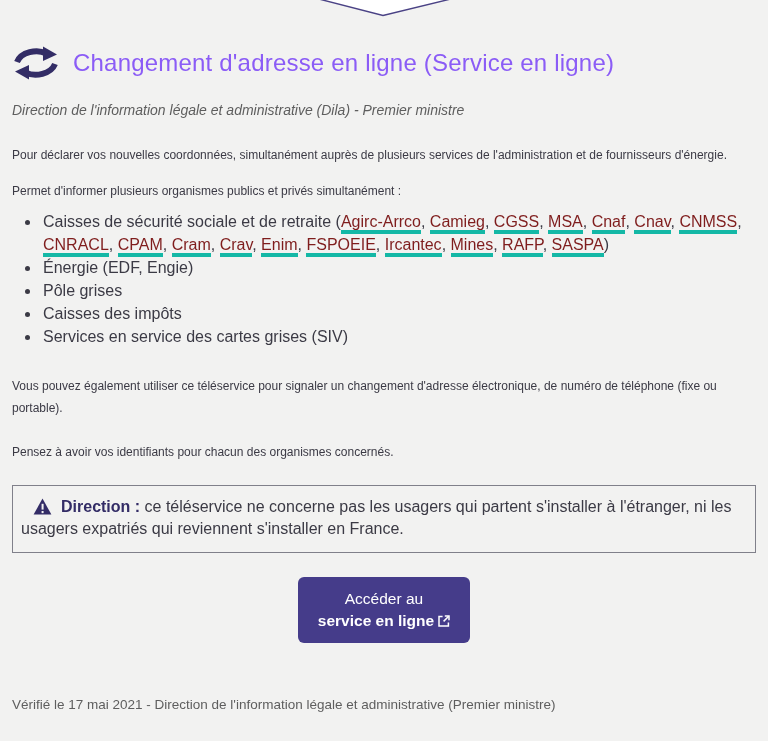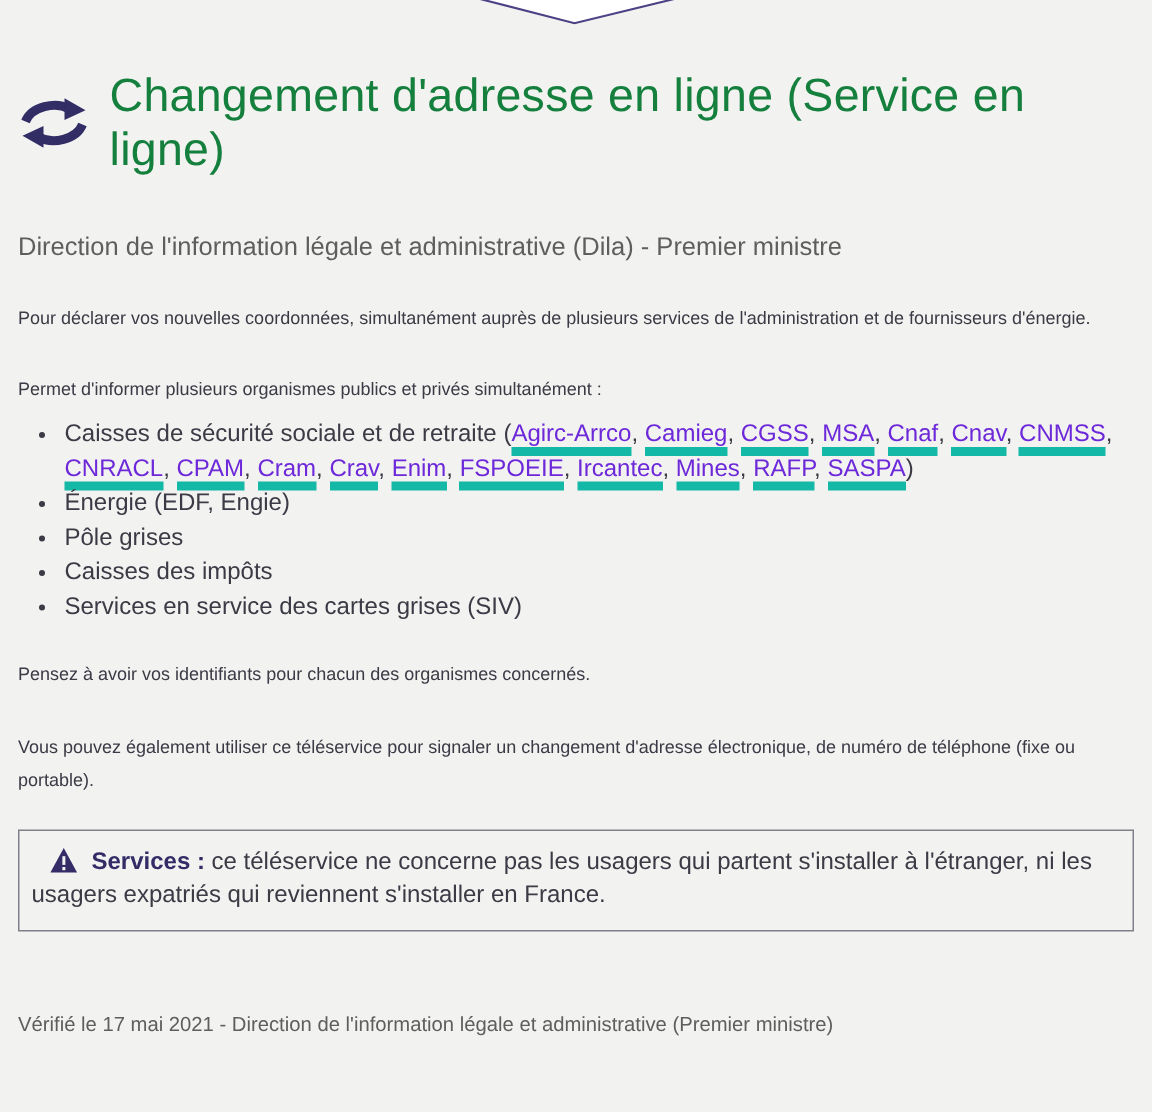--- a/index.html
+++ b/index.html
@@ -15,50 +15,51 @@
   .top-decoration { display: block; width: 768px; height: 18px; }
 
   .container { padding: 0 12px; }
 
   
   .page-header { display: flex; align-items: center; margin: 28px 0 0 2px; }
   .title-icon { width: 44px; height: 34px; flex: 0 0 auto; margin-right: 15px; }
   .title-icon svg { display: block; width: 44px; height: 34px; }
   h1.page-title {
     margin: 0;
-    font-size: 31px;
+    font-size: 24px;
     font-weight: 400;
     letter-spacing: 0.2px;
-    color: #15803d;
+    color: #8b5cf6;
   }
   .subtitle {
-    margin: 37px 0 0 0;
-    font-size: 17px;
+    margin: 22px 0 0 0;
+    font-size: 14px;
     color: #5e5e5e;
+    font-style: italic;
   }
 
   
   p.body-text {
     margin: 26px 0 0 0;
     font-size: 12px;
     line-height: 22px;
   }
-  p.tight { margin-top: 25px; }
+  p.tight { margin-top: 14px; }
 
   ul.organisms-list {
     margin: 8px 0 0 0;
     padding: 0 0 0 29px;
     font-size: 16px;
     line-height: 23px;
   }
   ul.organisms-list li { padding-left: 2px; }
 
   .def-link {
-    color: #6d28d9;
-    border-bottom: 6px solid #14b8a6;
+    color: #7f1d1d;
+    border-bottom: 4px solid #14b8a6;
     cursor: pointer;
   }
 
   
   .warning-box {
     margin-top: 22px;
     border: 1px solid #80808a;
     background: #f2f2f1;
     padding: 10px 14px 12px 8px;
   }
@@ -124,28 +125,38 @@
   <p class="body-text tight">Permet d'informer plusieurs organismes publics et privés simultanément :</p>
 
   <ul class="organisms-list">
     <li><span>Caisses de sécurité sociale et de retraite (</span><span><span class="def-link">Agirc-Arrco</span>, <span class="def-link">Camieg</span>, <span class="def-link">CGSS</span>, <span class="def-link">MSA</span>, <span class="def-link">Cnaf</span>, <span class="def-link">Cnav</span>, <span class="def-link">CNMSS</span>, <span class="def-link">CNRACL</span>, <span class="def-link">CPAM</span>, <span class="def-link">Cram</span>, <span class="def-link">Crav</span>, <span class="def-link">Enim</span>, <span class="def-link">FSPOEIE</span>, <span class="def-link">Ircantec</span>, <span class="def-link">Mines</span>, <span class="def-link">RAFP</span>, <span class="def-link">SASPA</span></span><span>)</span></li>
     <li>Énergie (EDF, Engie)</li>
     <li>Pôle grises</li>
     <li>Caisses des impôts</li>
     <li>Services en service des cartes grises (SIV)</li>
   </ul>
 
+  <p class="body-text" style="margin-top:27px">Vous pouvez également utiliser ce téléservice pour signaler un changement d'adresse électronique, de numéro de téléphone (fixe ou portable).</p>
+
   <p class="body-text" style="margin-top:22px">Pensez à avoir vos identifiants pour chacun des organismes concernés.</p>
-
-  <p class="body-text" style="margin-top:27px">Vous pouvez également utiliser ce téléservice pour signaler un changement d'adresse électronique, de numéro de téléphone (fixe ou portable).</p>
 
   <div class="warning-box">
     <p><span class="warning-icon"><svg viewBox="0 0 24 22">
             <path d="M12 0.5 L23.5 21.5 H0.5 Z" fill="#332c66"></path>
             <rect x="10.8" y="7.5" width="2.6" height="7.5" fill="#f2f2f1"></rect>
             <rect x="10.8" y="16.8" width="2.6" height="2.8" fill="#f2f2f1"></rect>
-          </svg></span><span class="warning-label">Services :</span><span> ce téléservice ne concerne pas les usagers qui partent s'installer à l'étranger, ni les usagers expatriés qui reviennent s'installer en France.</span></p>
+          </svg></span><span class="warning-label">Direction :</span><span> ce téléservice ne concerne pas les usagers qui partent s'installer à l'étranger, ni les usagers expatriés qui reviennent s'installer en France.</span></p>
   </div>
 
+  <div class="cta-row">
+    <a class="cta-button">
+      <span>Accéder au</span><br>
+      <strong>service en ligne</strong><span class="ext-icon"><svg viewBox="0 0 12 12">
+            <path d="M4.6 1.6 H1 V11 H10.4 V7.4" fill="none" stroke="#ffffff" stroke-width="1.5"></path>
+            <path d="M6.8 1 H11 V5.2" fill="none" stroke="#ffffff" stroke-width="1.5"></path>
+            <path d="M10.7 1.3 L5.6 6.4" fill="none" stroke="#ffffff" stroke-width="1.5"></path>
+          </svg></span>
+    </a>
+  </div>
 
   <p class="page-footer">Vérifié le 17 mai 2021 - Direction de l'information légale et administrative (Premier ministre)</p>
 
 </div>
 
 </body></html>

